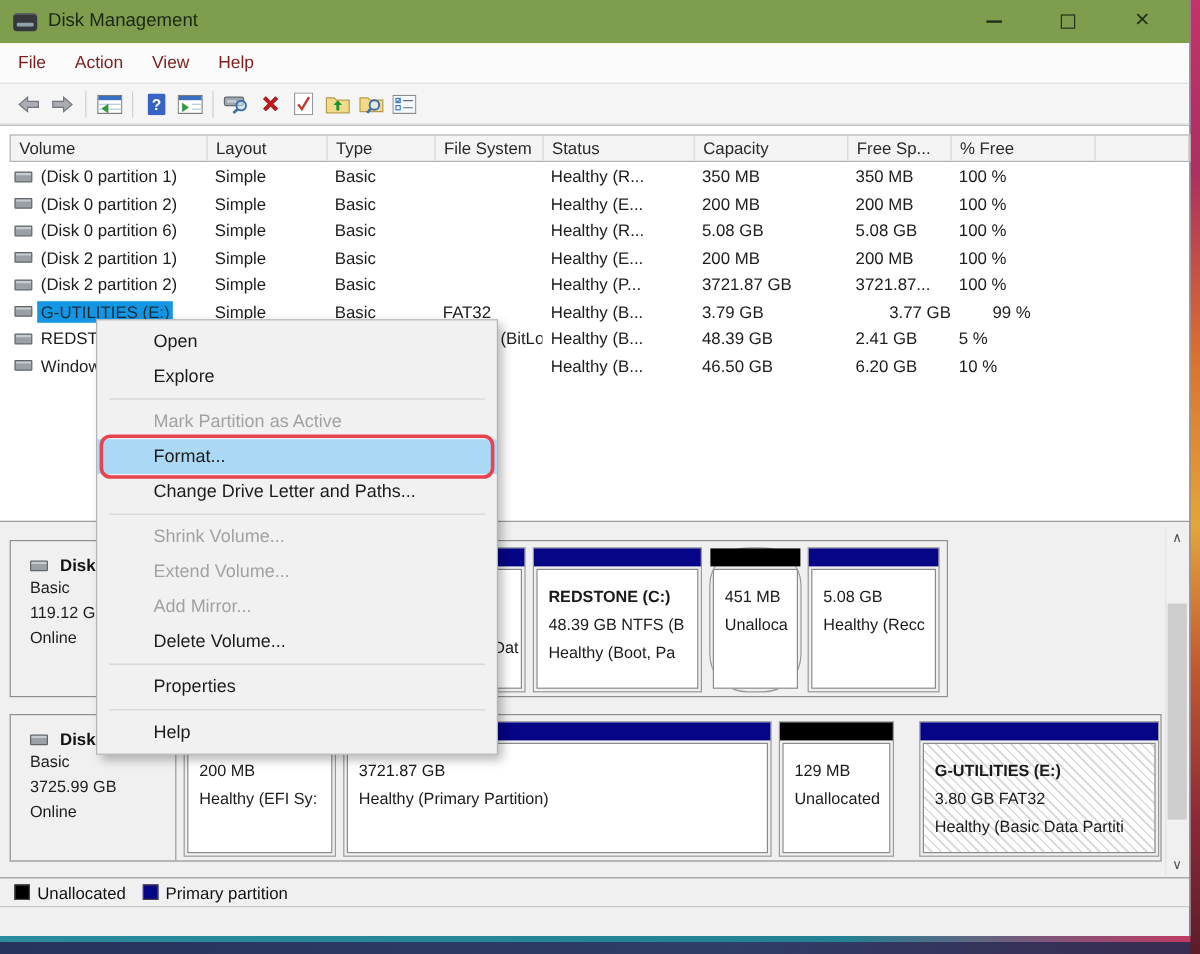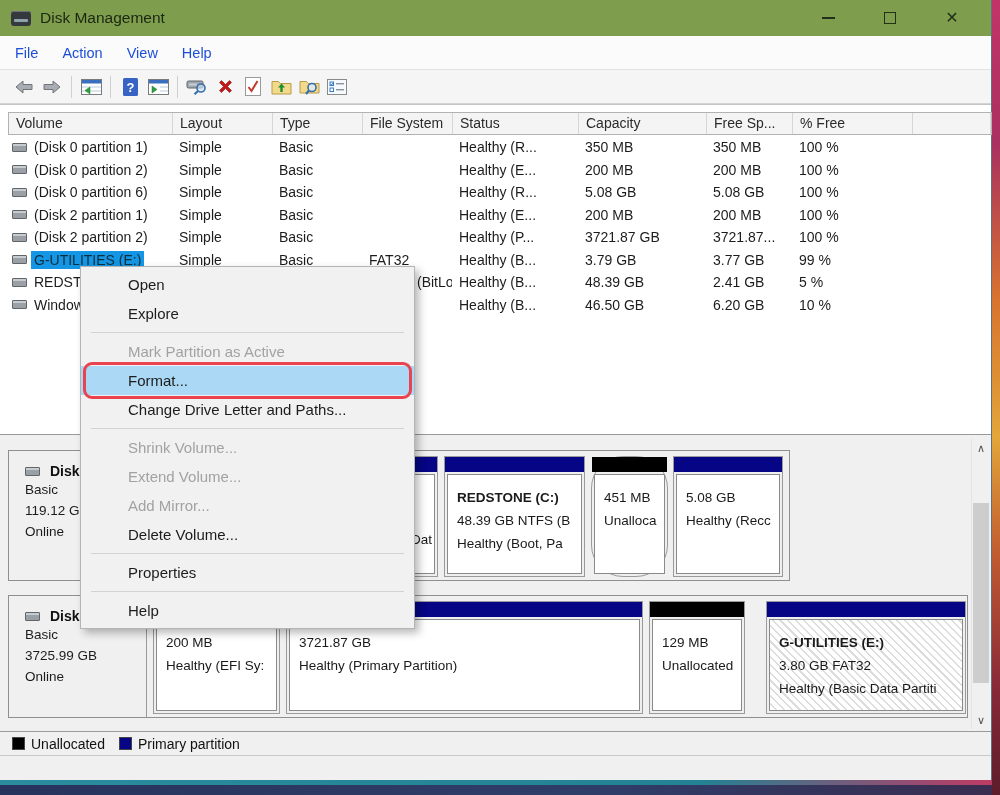--- a/index.html
+++ b/index.html
@@ -21,21 +21,21 @@
   .title { font-size:15.5px; color:#1c2710; }
   .win-controls { position:absolute; right:0; top:0; height:36px; width:180px; }
   .wc { position:absolute; top:0; width:34px; height:36px; display:flex; align-items:center; justify-content:center; cursor:default; }
   .wc.min { left:0; } .wc.max { left:62px; } .wc.close { left:124px; }
   .g-min { width:13px; height:2px; background:#22301a; display:block; }
   .g-max { width:12px; height:12px; border:1.5px solid #22301a; display:block; }
   .g-close { font-size:16px; color:#22301a; font-weight:400; line-height:1; }
 
   
   .menubar { position:absolute; left:0; top:36px; width:100%; height:33px; background:#fbfbfb; display:flex; align-items:center; padding-left:15px; }
-  .mb-item { font-size:14.5px; color:#1d4ed8; margin-right:24px; }
+  .mb-item { font-size:14.5px; color:#7f1d1d; margin-right:24px; }
 
   
   .toolbar { position:absolute; left:0; top:69px; width:100%; height:35px; background:#f5f5f5;
              border-top:1px solid #e2e2e2; border-bottom:1px solid #d4d4d4; display:flex; align-items:center; padding-left:10px; }
   .tb-btn { width:28px; height:26px; display:flex; align-items:center; justify-content:center; }
   .tb-sep { width:1px; height:22px; background:#cfcfcf; margin:0 5px; }
 
   
   .list-pane { position:absolute; left:0; top:104px; width:100%; height:330px; background:#ffffff; border-top:1px solid #c4c4c4; }
   .vt-header { position:absolute; left:8px; top:7px; height:23px; display:flex; border:1px solid #b2b2b2; background:#f4f4f4; }
@@ -284,21 +284,21 @@
           <div class="vt-row">
             <div class="vt-cell c0" style="width: 164px;">
               <span class="drive-ico"></span>
               <span class="vol-label sel">G-UTILITIES (E:)</span>
             </div>
             <div class="vt-cell c1" style="width: 100px;">Simple</div>
             <div class="vt-cell c2" style="width: 90px;">Basic</div>
             <div class="vt-cell c3" style="width: 90px;">FAT32</div>
             <div class="vt-cell c4" style="width: 126px;">Healthy (B...</div>
             <div class="vt-cell c5" style="width: 128px;">3.79 GB</div>
-            <div class="vt-cell c6" style="width: 86px;">3.77 GB</div>
+            <div class="vt-cell c6" style="width: 86px; margin-left: 28px;">3.77 GB</div>
             <div class="vt-cell c7" style="width: 120px;">99 %</div>
           </div>
           <div class="vt-row">
             <div class="vt-cell c0" style="width: 164px;">
               <span class="drive-ico"></span>
               <span class="vol-label">REDSTONE (C:)</span>
             </div>
             <div class="vt-cell c1" style="width: 100px;">Simple</div>
             <div class="vt-cell c2" style="width: 90px;">Basic</div>
             <div class="vt-cell c3 fs-off" style="width: 90px;">(BitLo...</div>

